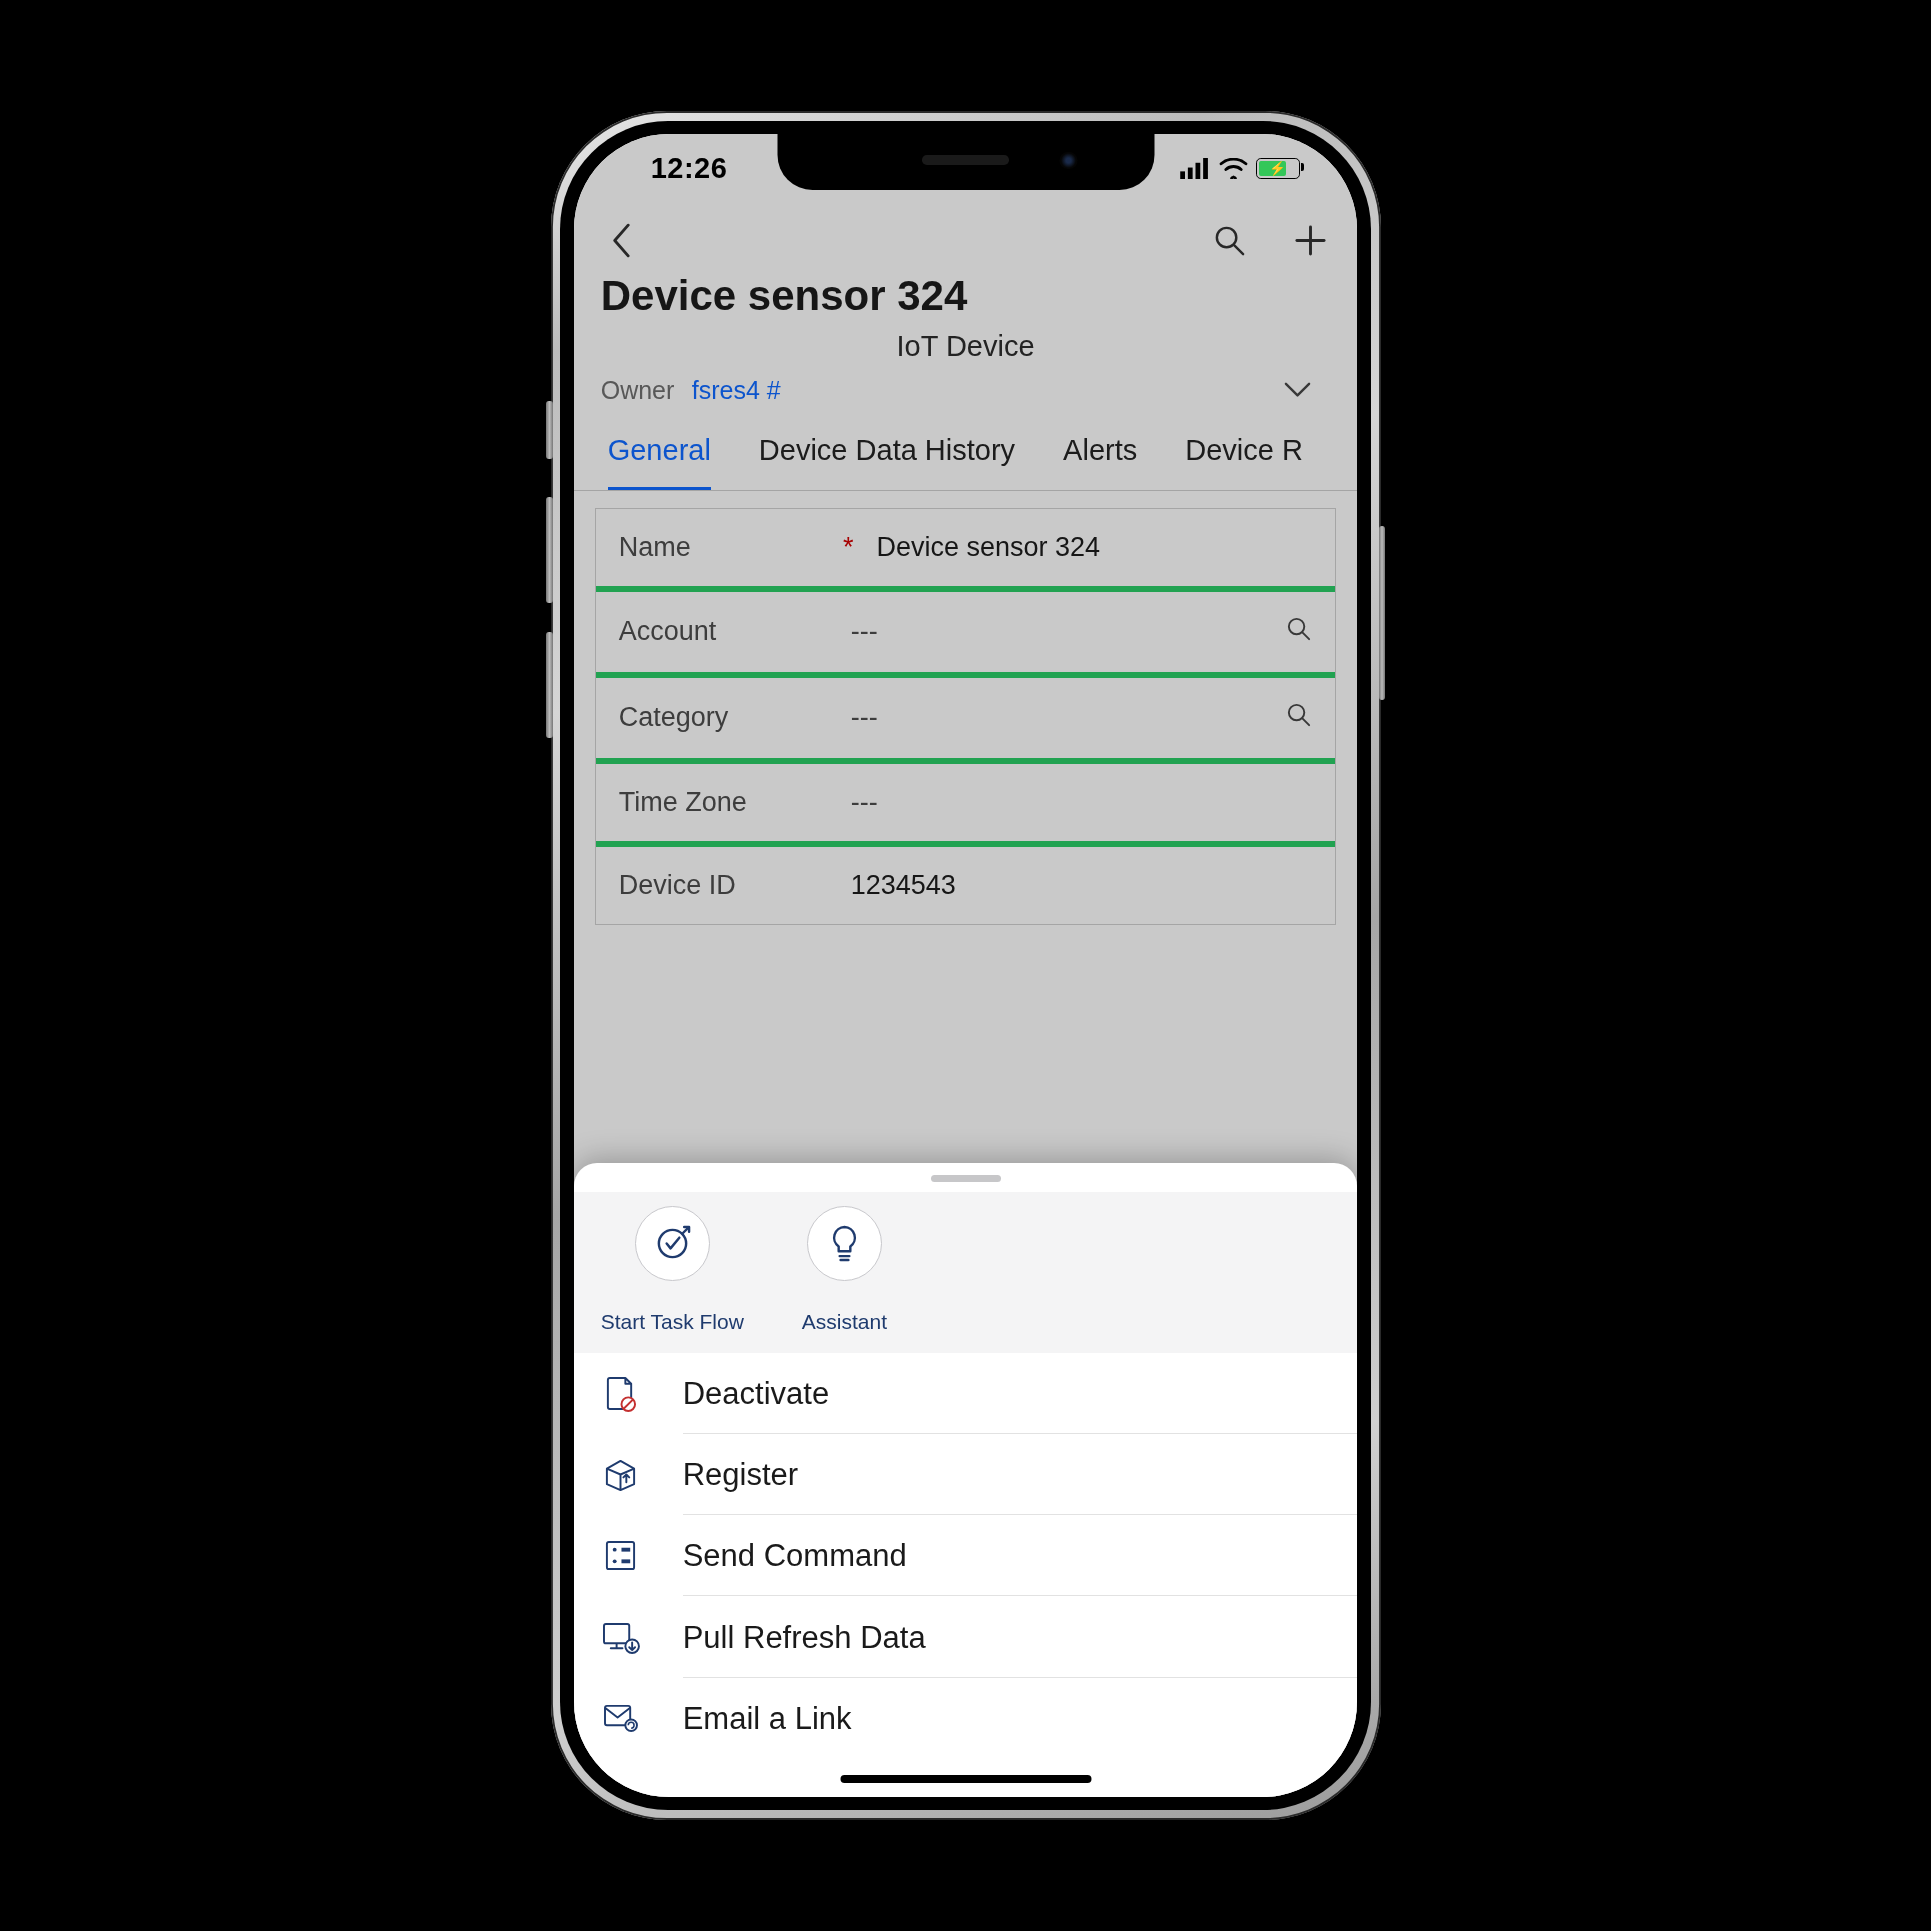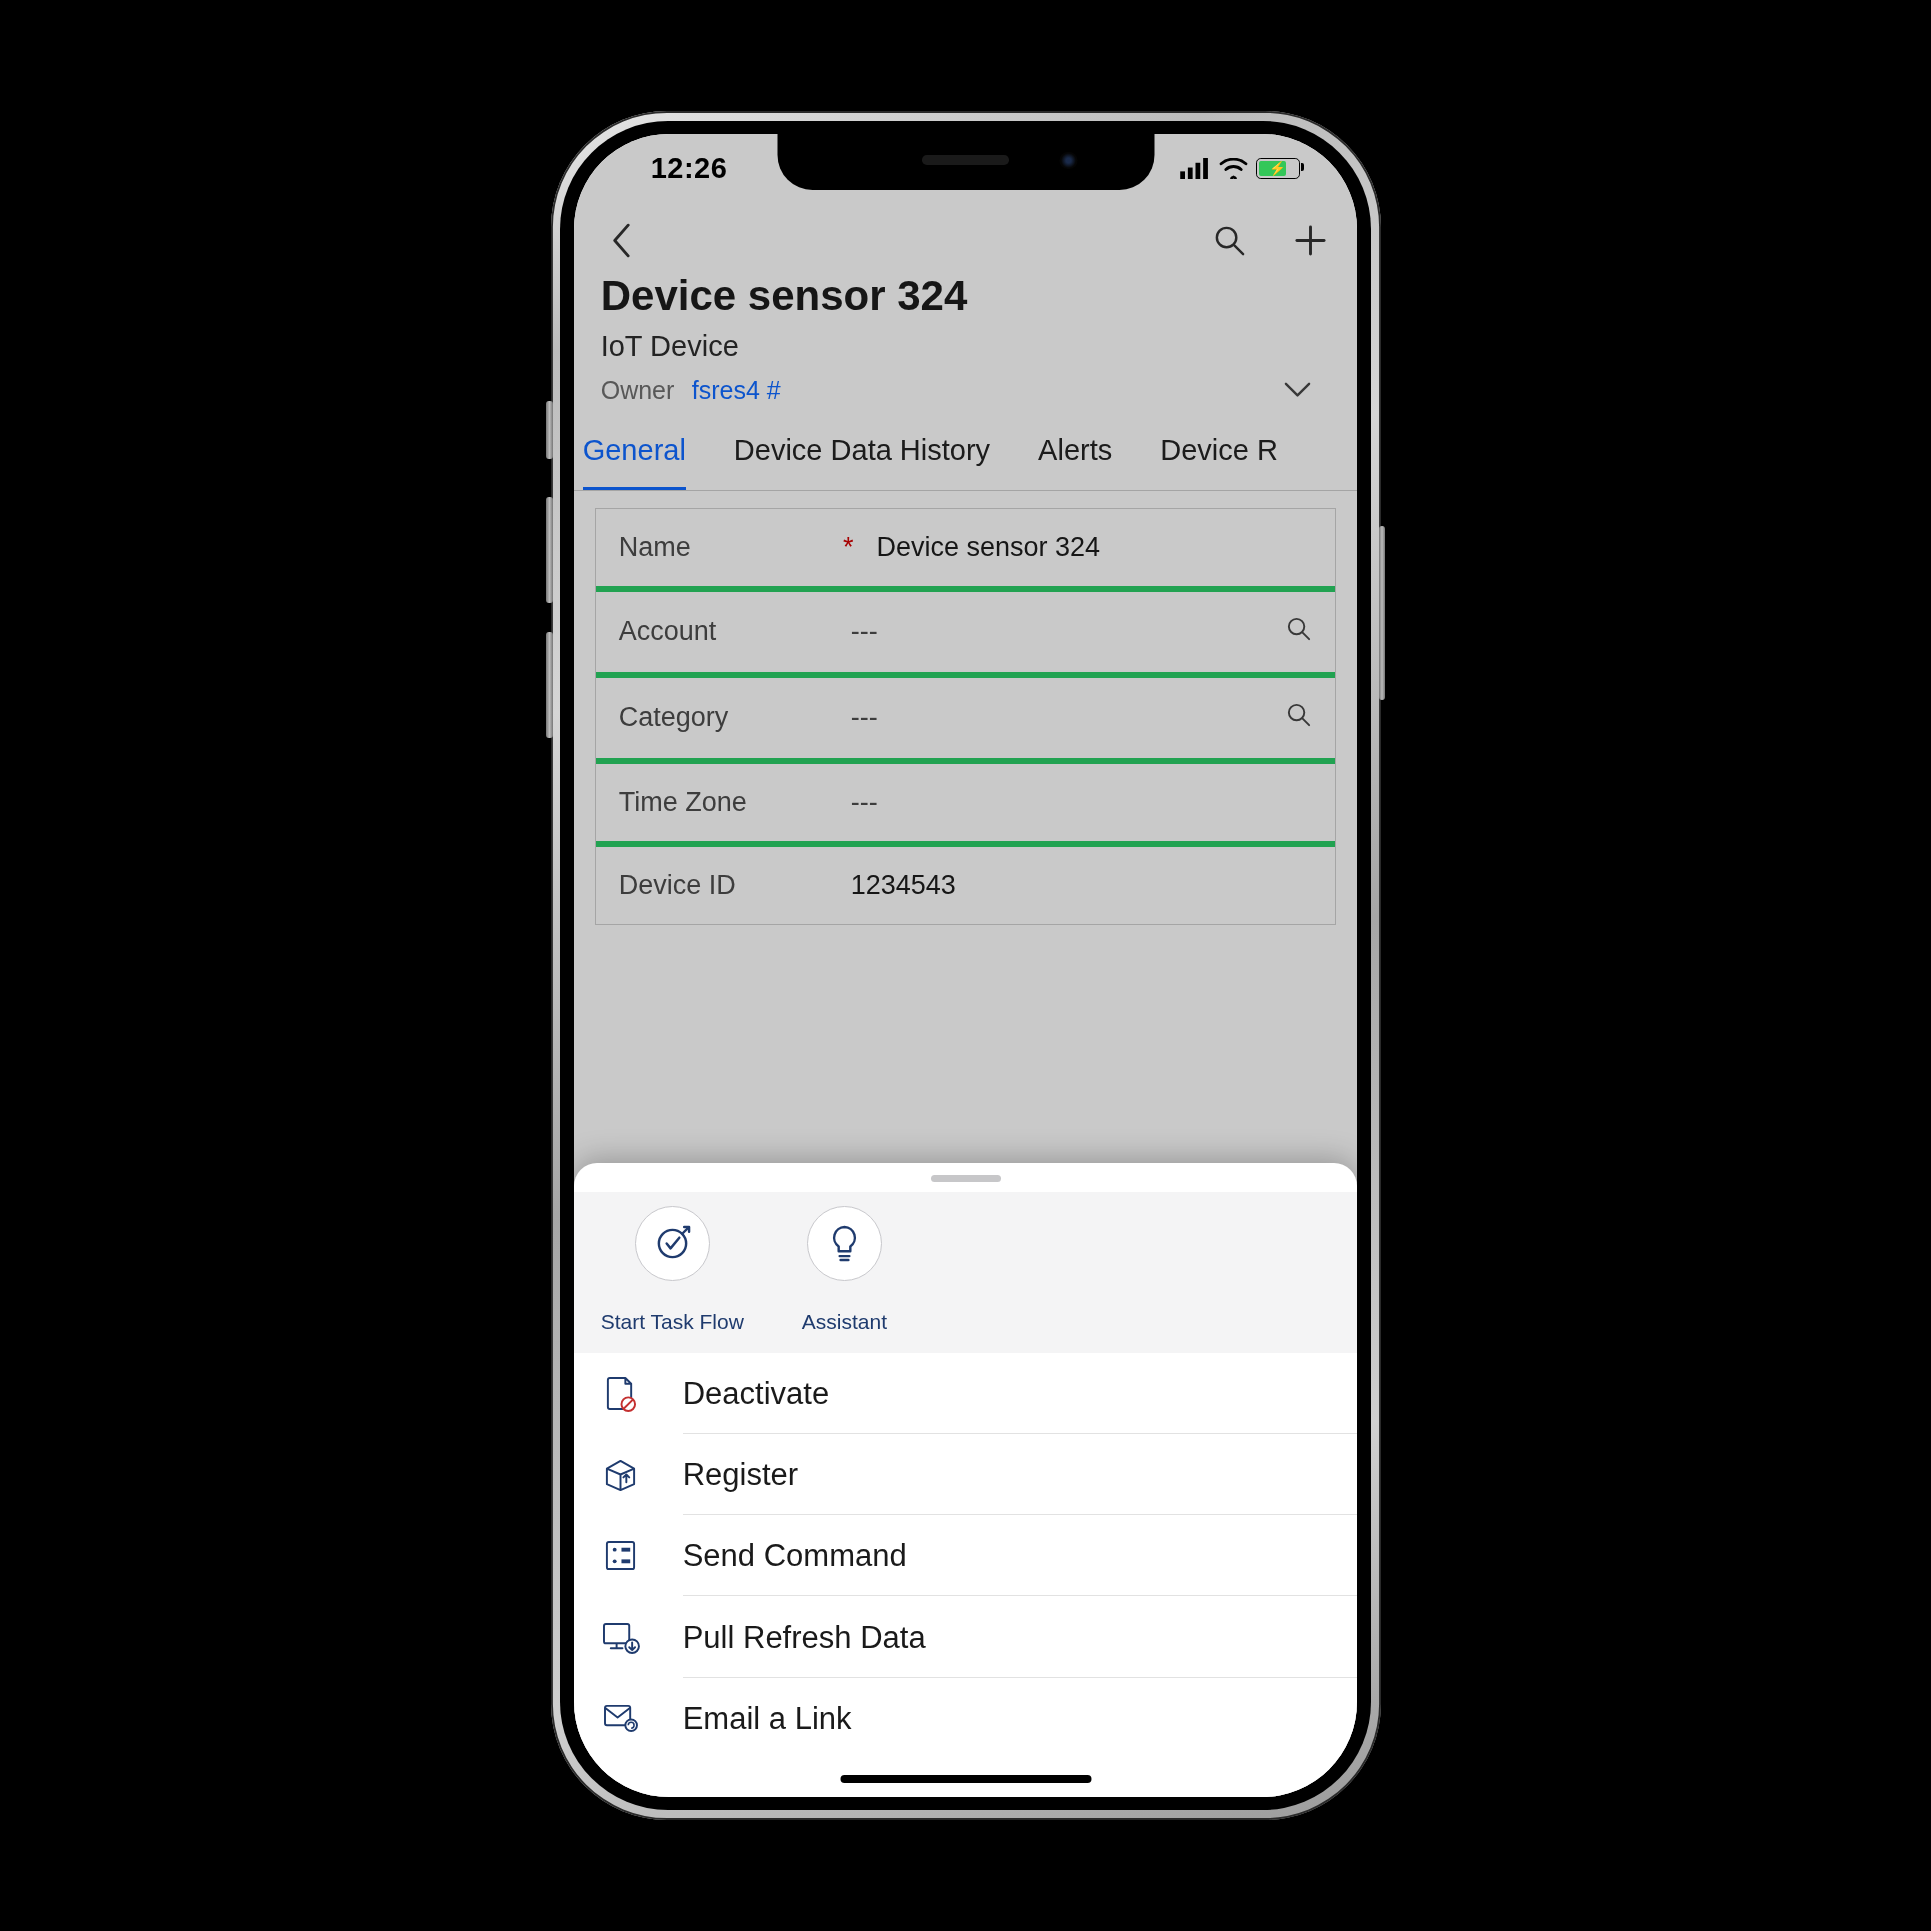--- a/index.html
+++ b/index.html
@@ -63,27 +63,27 @@
   .backdrop {
     position:absolute; inset:0; background:#f2f2f2;
     filter: brightness(0.83) grayscale(0.05);
     padding-top:68px;
   }
   .nav-row { display:flex; align-items:center; justify-content:space-between; padding:19.3px 27px 7.7px;}
   .nav-right { display:flex; gap:42px; align-items:center;}
   .nav-icon { width:39px; height:39px; display:flex; align-items:center; justify-content:center; color:#303030;}
   .title-block { padding: 3.9px 27px 0; }
   .page-title { font-size:42px; font-weight:700; color:#1a1a1a; }
-  .page-subtitle { font-size:29px; color:#2a2a2a; margin-top:9.7px; }
+  .page-subtitle { font-size:29px; color:#2a2a2a; margin-top:9.7px;text-align:center; }
   .owner-row { display:flex; align-items:center; gap:17.4px; margin-top:13.5px; font-size:25px;}
   .owner-label { color:#6a6a6a; }
   .owner-link { color:#0a66ff; }
   .chevron-expand { margin-left:auto; margin-right:17.4px; color:#444;}
   
-  .tabs { display:flex; gap:48px; padding:29px 9px 0; border-bottom:1.4px solid #c6c6c6; font-size:29px; overflow:hidden; white-space:nowrap;}
+  .tabs { display:flex; gap:48px; padding:29px 34px 0; border-bottom:1.4px solid #c6c6c6; font-size:29px; overflow:hidden; white-space:nowrap;}
   .tab { padding-bottom:19.3px; color:#222; }
   .tab.active { color:#0a66ff; border-bottom:3.9px solid #0a66ff; font-weight:500;}
   
   .card { margin:17.4px 21px; border:1px solid #c7c7c7; background:#f2f2f2; }
   .field { display:flex; align-items:center; padding:23px 23px; border-bottom:6px solid #22c55e; font-size:27px;}
   .field:last-child{border-bottom:none;}
   .field-label { width:232px; color:#4a4a4a; }
   .req { color:#d10000; margin-right:23px; margin-left:-7.7px;}
   .field-value { color:#1a1a1a; flex:1;}
   .field-value.empty{color:#4a4a4a;}

